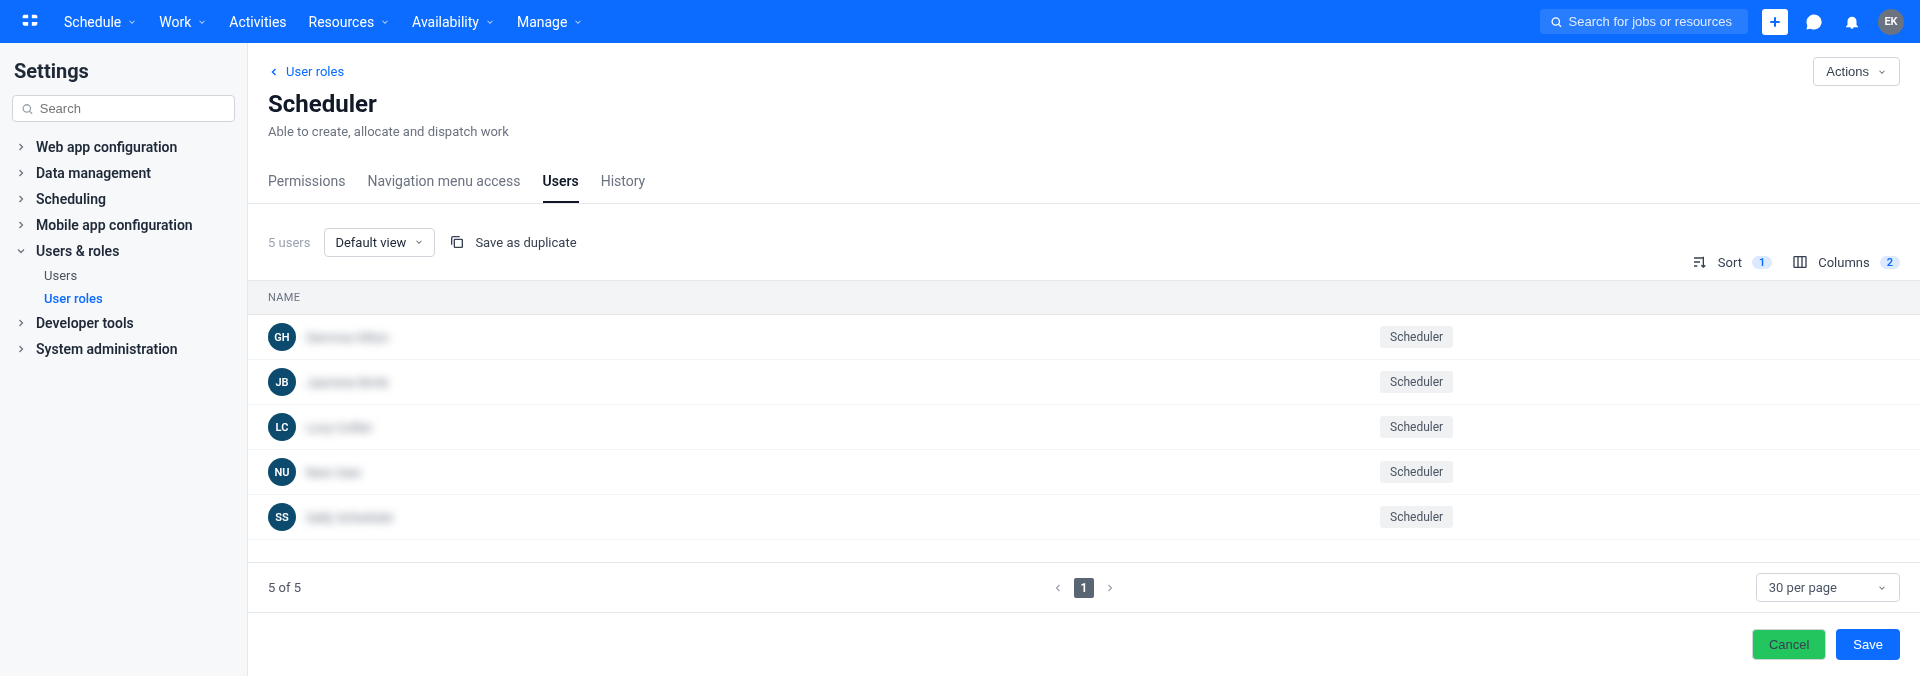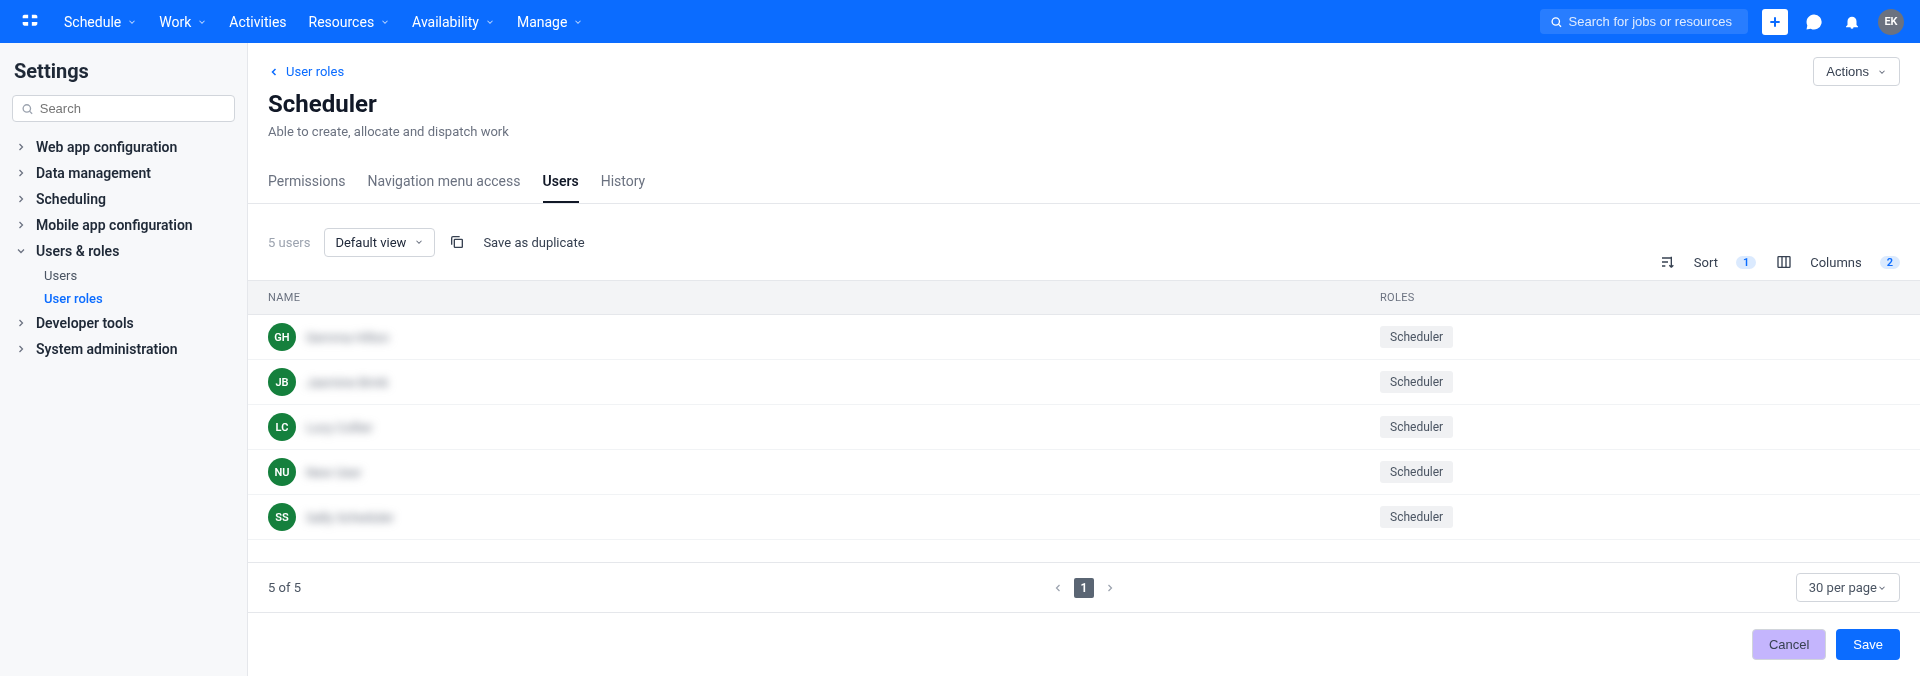--- a/index.html
+++ b/index.html
@@ -47,45 +47,45 @@
     .page-title { font-size: 24px; font-weight: 700; margin-top: 4px; color: #111827; }
     .page-sub { font-size: 13px; color: #6b7280; margin-top: 6px; margin-bottom: 24px; }
     
     .tabs { display: flex; gap: 22px; border-bottom: 1px solid #e5e7eb; padding: 0 20px; }
     .tab { padding: 10px 0 12px; font-size: 14px; color: #6b7280; cursor: pointer; border-bottom: 2px solid transparent; }
     .tab.active { color: #111827; font-weight: 600; border-bottom-color: #111827; }
     
     .toolbar { display: flex; align-items: center; padding: 10px 20px; border-bottom: 1px solid #e5e7eb; gap: 14px; }
     .tool-count { color: #9ca3af; font-size: 13px; }
     .tool-select { border: 1px solid #d1d5db; border-radius: 4px; padding: 6px 10px; font-size: 13px; display: flex; align-items: center; gap: 8px; cursor: pointer; background: #fff; }
-    .tool-btn { display: flex; align-items: center; gap: 18px; font-size: 13px; cursor: pointer; color: #374151; }
+    .tool-btn { display: flex; align-items: center; gap: 10px; font-size: 13px; cursor: pointer; color: #374151; }
     .toolbar-right { margin-left: auto; display: flex; gap: 20px; margin-top: 40px; }
     .badge { background: #dbeafe; color: #0b6cff; border-radius: 9px; padding: 0 7px; font-size: 11px; font-weight: 600; }
     
     
     .table-wrap { flex: 1; overflow: auto; }
     .thead { display: flex; background: #f3f4f6; border-bottom: 1px solid #e5e7eb; padding: 10px 20px; font-size: 11px; font-weight: 400; color: #6b7280; letter-spacing: 0.03em; }
     .col-name { flex: 1; }
     .col-roles { width: 520px; }
     .trow { display: flex; align-items: center; padding: 8px 20px; border-bottom: 1px solid #f1f3f5; }
     .cell-name { flex: 1; display: flex; align-items: center; gap: 10px; }
-    .av { width: 28px; height: 28px; border-radius: 50%; background: #15803d; color: #fff; display: flex; align-items: center; justify-content: center; font-size: 11px; font-weight: 600; }
+    .av { width: 28px; height: 28px; border-radius: 50%; background: #0c4a6e; color: #fff; display: flex; align-items: center; justify-content: center; font-size: 11px; font-weight: 600; }
     .uname { filter: blur(4px); color: #6b7280; font-size: 13px; }
     .cell-roles { width: 520px; }
     .role-tag { display: inline-block; background: #f0f1f3; color: #4b5563; font-size: 12px; padding: 4px 10px; border-radius: 3px; }
     
     .tfoot { display: flex; align-items: flex-start; padding: 10px 20px; border-top: 1px solid #e5e7eb; font-size: 13px; color: #4b5563; }
     .pager { position: absolute; left: 50%; transform: translateX(-50%); display: flex; align-items: center; gap: 10px; }
     .page-num { width: 20px; height: 20px; background: #5a6573; color: #fff; border-radius: 2px; display: flex; align-items: center; justify-content: center; font-size: 12px; font-weight: 600; }
-    .per-page { margin-left: auto; border: 1px solid #d1d5db; border-radius: 4px; padding: 6px 12px; display: flex; align-items: center; cursor: pointer; font-size: 13px; }
+    .per-page { margin-left: auto; border: 1px solid #d1d5db; border-radius: 4px; padding: 6px 12px; display: flex; align-items: center; gap: 40px; cursor: pointer; font-size: 13px; }
     .tfoot-wrap { position: relative; display: flex; align-items: center; width: 100%; }
     
     .footer-actions { border-top: 1px solid #e5e7eb; padding: 16px 20px; display: flex; justify-content: flex-end; gap: 10px; background: #fff; }
     .btn { padding: 7px 16px; border-radius: 4px; font-size: 13px; cursor: pointer; border: 1px solid transparent; }
-    .btn-secondary { background: #c4b5fd; border-color: #d1d5db; color: #374151; }
+    .btn-secondary { background: #22c55e; border-color: #d1d5db; color: #374151; }
     .btn-primary { background: #0b6cff; color: #fff; }
     
     svg { display: block; }
   </style>
 </head>
 <body>
 
 <div class="topnav">
   <div class="logo">
     <svg width="22" height="22" viewBox="0 0 24 24">
@@ -290,21 +290,20 @@
             </svg>
           <span>Columns</span>
           <span class="badge">2</span>
         </div>
       </div>
     </div>
 
     <div class="table-wrap">
       <div class="thead">
         <div class="col-name">NAME</div>
-        <div class="col-roles">ROLES</div>
       </div>
       <div id="tbody">
           <div class="trow">
     <div class="cell-name">
       <div class="av">GH</div>
       <span class="uname">Gemma Hilton</span>
     </div>
     <div class="cell-roles">
       <span class="role-tag">Scheduler</span>
     </div>

